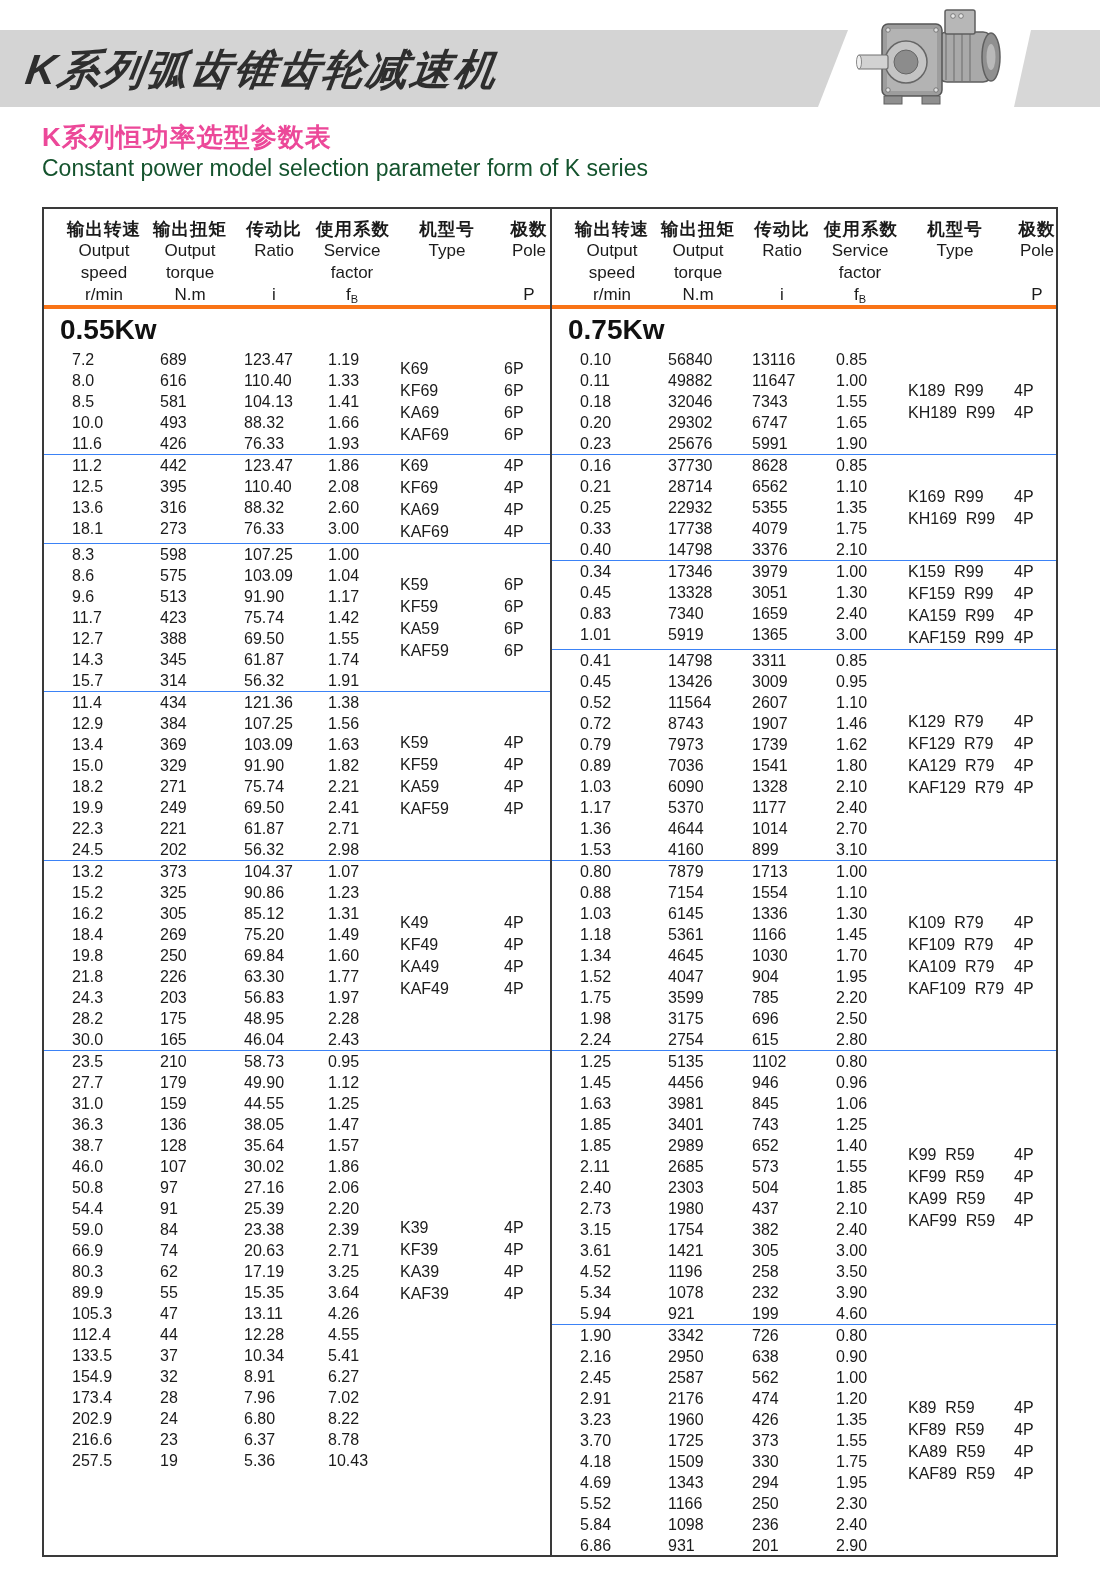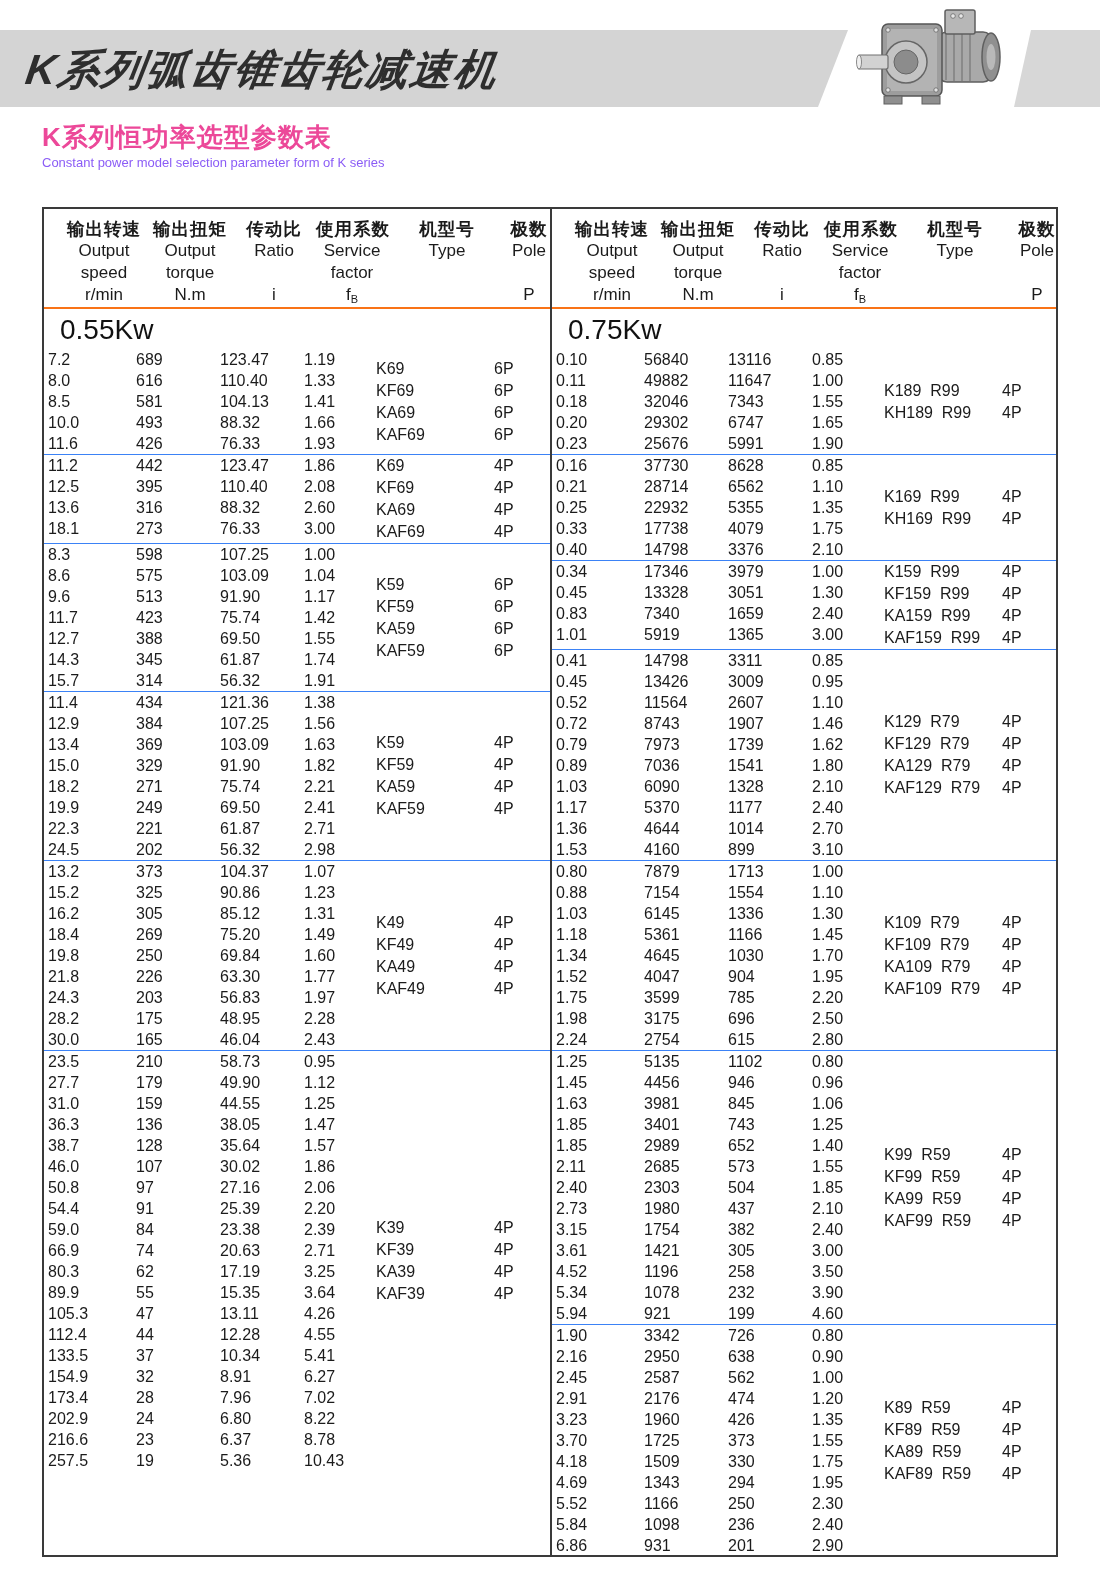--- a/index.html
+++ b/index.html
@@ -33,55 +33,55 @@
   .reducer-img{position:absolute;left:848px;top:2px;width:172px;height:112px;}
 
   
   .title-cn{
     position:absolute;left:42px;top:120px;
     font-size:26px;font-weight:bold;color:#ec4899;
     letter-spacing:1px;
   }
   .title-en{
     position:absolute;left:42px;top:155px;
-    font-size:13px;color:#8b5cf6;
+    font-size:23px;color:#14532d;
   }
 
   
   .table{
     position:absolute;left:42px;top:207px;width:1016px;height:1350px;
     border:2px solid #3a3a3a;
     display:flex;
     overflow:hidden;
     background:#fff;
     box-sizing:border-box;
   }
   .half{width:508px;box-sizing:border-box;display:flex;flex-direction:column;}
   .half.left{border-right:2px solid #3a3a3a;}
 
   .half-header{
     height:100px;box-sizing:border-box;
-    border-bottom:2px solid #f97316;
+    border-bottom:4px solid #f97316;
     padding:9px 0 0 16px;
     display:grid;
     grid-template-columns:88px 84px 84px 72px 118px 46px;
   }
   .hcell{text-align:center;}
   .hl{height:22px;line-height:22px;font-size:17px;white-space:nowrap;}
   .hl.cn{font-weight:bold;font-size:17.5px;letter-spacing:1px;}
   .sub{font-size:11px;vertical-align:-3px;}
 
   .half-body{flex:1;display:flex;flex-direction:column;overflow:hidden;}
   .power{
     height:34px;line-height:34px;
     padding:4px 0 2px 16px;
-    font-size:28px;font-weight:normal;color:#111;
+    font-size:28px;font-weight:bold;color:#111;
   }
 
-  .group{display:flex;padding-left:4px;}
+  .group{display:flex;padding-left:28px;}
   .group + .group{border-top:1px solid #3b82f6;}
   .gnums{width:328px;}
   .drow{display:flex;height:21px;align-items:center;font-size:16px;}
   .c-speed{width:88px;}
   .c-torque{width:84px;}
   .c-ratio{width:84px;}
   .c-factor{width:72px;}
   .gtypes{width:164px;display:flex;flex-direction:column;justify-content:center;}
   .trow{display:flex;height:22px;align-items:center;font-size:16px;}
   .tlabel{flex:1;white-space:pre;}

